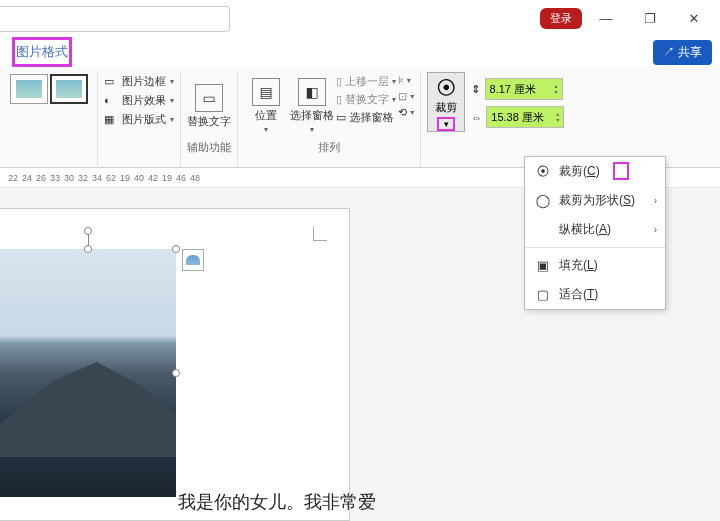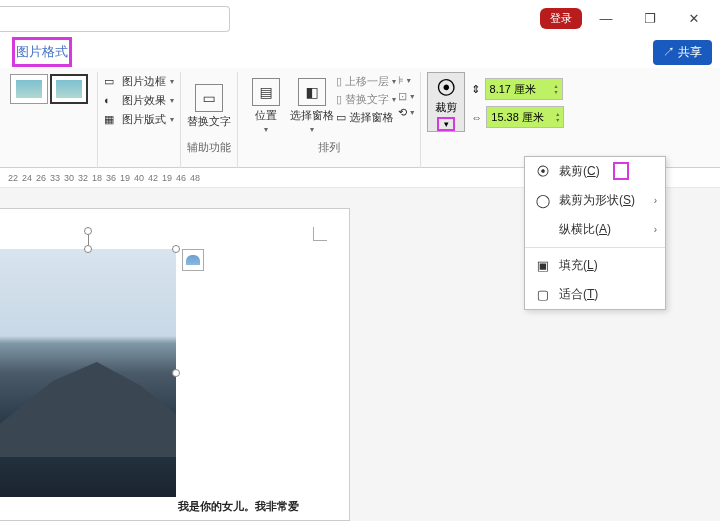--- a/index.html
+++ b/index.html
@@ -61,21 +61,21 @@
 .mountain { position: absolute; left: 0; bottom: 40px; width: 100%; height: 95px; background: #3a4652; clip-path: polygon(0 100%, 0 65%, 30% 20%, 55% 0%, 80% 25%, 100% 55%, 100% 100%); }
 .handle { position: absolute; width: 8px; height: 8px; background: #fff; border: 1px solid #888; border-radius: 50%; }
 .handle.tr { right: -4px; top: -4px; }
 .handle.mr { right: -4px; top: 50%; transform: translateY(-50%); }
 .handle.tm { left: 50%; top: -4px; transform: translateX(-50%); }
 .handle.rot { left: 50%; top: -22px; transform: translateX(-50%); background: #fff; border: 1px solid #888; }
 .rot-line { position: absolute; left: 50%; top: -18px; width: 1px; height: 14px; background: #888; }
 .layout-opts { position: absolute; right: -28px; top: 0; width: 22px; height: 22px; border: 1px solid #aaa; background: #fff; display: flex; align-items: center; justify-content: center; }
 .layout-ico { width: 14px; height: 10px; background: linear-gradient(#6aa0d0,#8ab8e0); border-radius: 6px 6px 0 0; }
 
-.body-text { position: absolute; left: 0; bottom: 6px; font-size: 11px; color: #222; padding-left: 178px; white-space: nowrap; font-weight: bold; }
+.body-text { position: absolute; left: 0; bottom: 6px; font-size: 18px; color: #222; padding-left: 178px; white-space: nowrap; }
 
 .search-bar { position: absolute; left: 0; top: 6px; width: 230px; height: 26px; border: 1px solid #ccc; border-left: none; border-radius: 0 4px 4px 0; background: #fff; }
 
 .chev { font-size: 8px; color: #666; }
 </style>
 </head>
 <body>
 
 <div class="search-bar"></div>
 
@@ -240,22 +240,22 @@
   </div>
 </div>
 
 <div class="ruler">
   <span>22</span>
     <span>24</span>
     <span>26</span>
     <span>33</span>
     <span>30</span>
     <span>32</span>
-    <span>18</span>
-    <span>36</span>
+    <span>34</span>
+    <span>62</span>
     <span>19</span>
     <span>40</span>
     <span>42</span>
     <span>19</span>
     <span>46</span>
     <span>48</span>
 </div>
 
 <div class="canvas">
   <div class="page-corner"></div>

